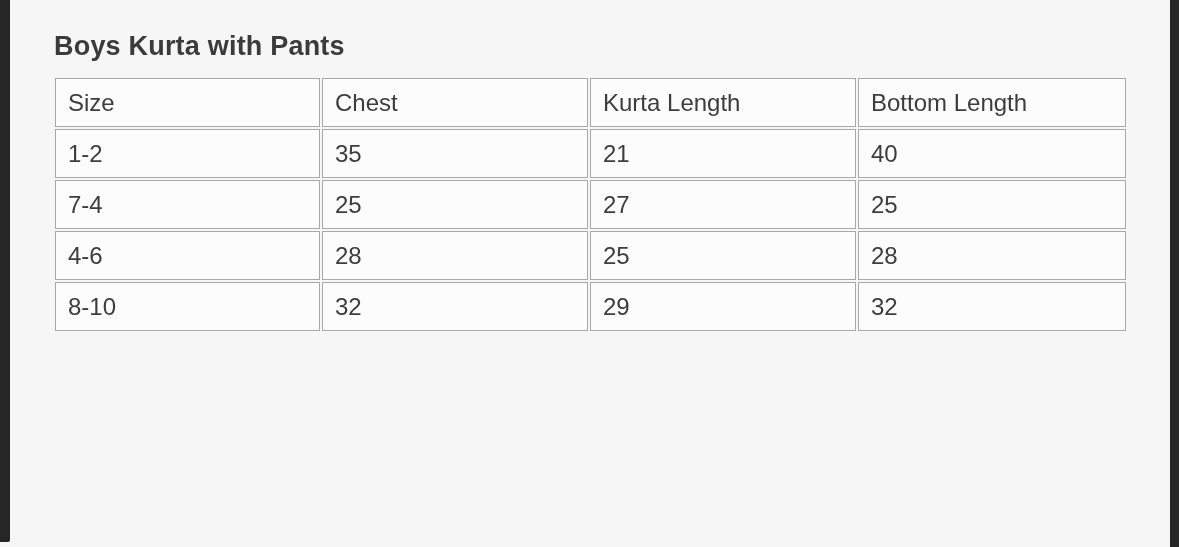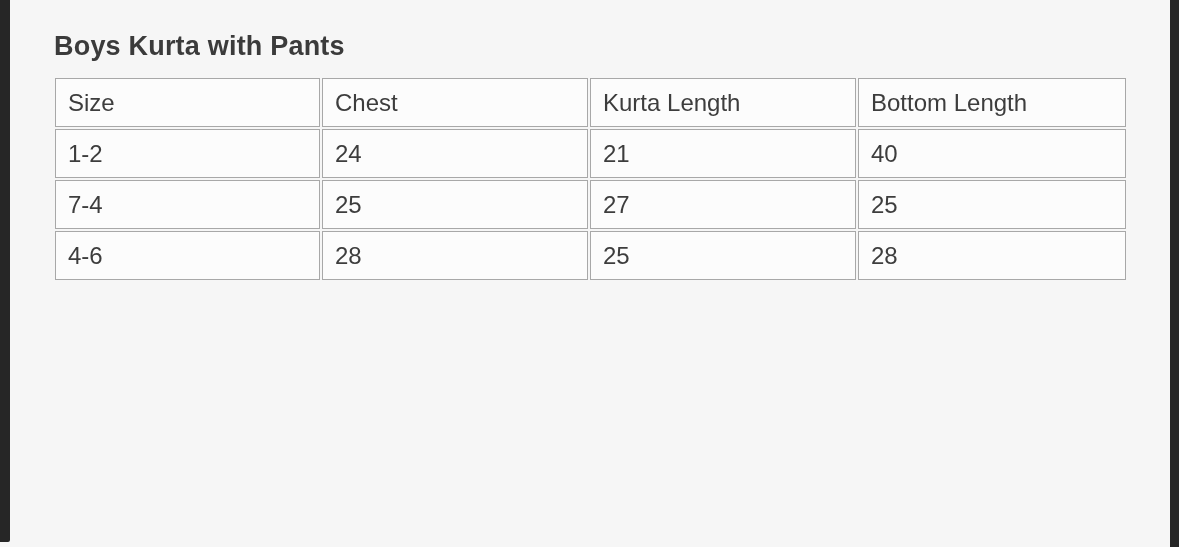--- a/index.html
+++ b/index.html
@@ -83,33 +83,39 @@
         <tr>
           <th>Size</th>
           <th>Chest</th>
           <th>Kurta Length</th>
           <th>Bottom Length</th>
         </tr>
       </thead>
       <tbody>
         <tr>
           <td>1-2</td>
-          <td>24</td>
+          <td>35</td>
           <td>21</td>
           <td>40</td>
         </tr>
         <tr>
           <td>7-4</td>
           <td>25</td>
           <td>27</td>
           <td>25</td>
         </tr>
         <tr>
           <td>4-6</td>
           <td>28</td>
           <td>25</td>
           <td>28</td>
         </tr>
+        <tr>
+          <td>8-10</td>
+          <td>32</td>
+          <td>29</td>
+          <td>32</td>
+        </tr>
       </tbody>
     </table>
 
   </div>
 </div>
 
 </body></html>

